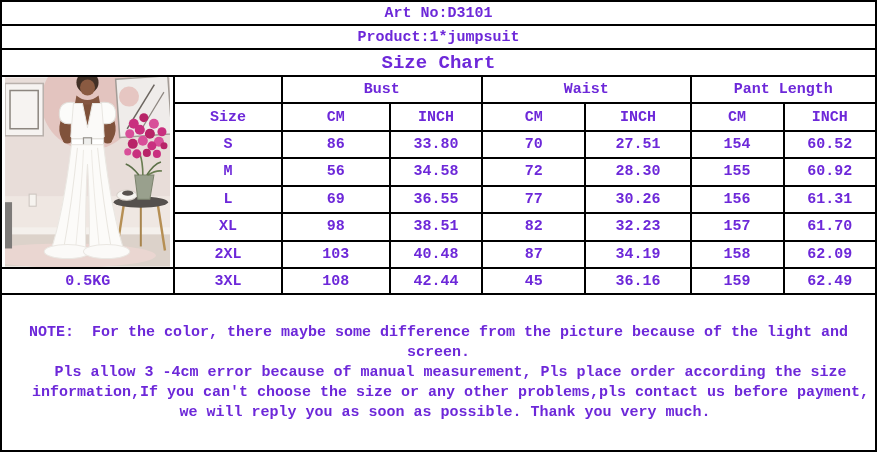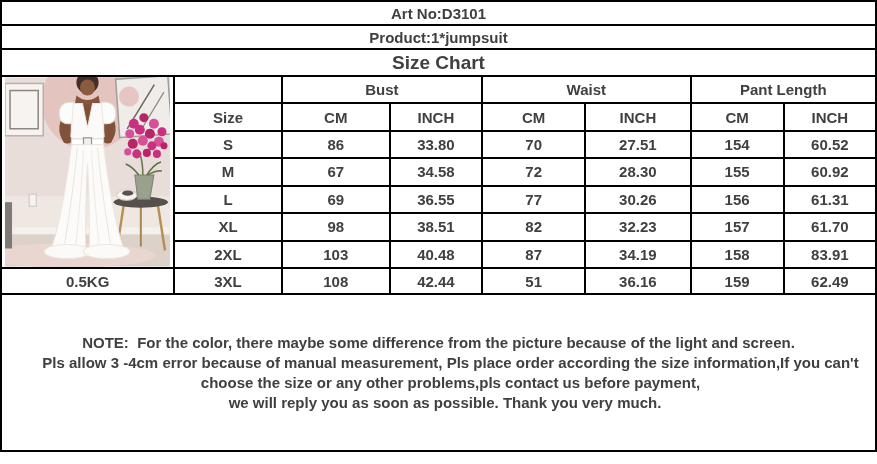--- a/index.html
+++ b/index.html
@@ -1,19 +1,19 @@
 <!DOCTYPE html>
 <html><head>
 <meta charset="utf-8">
 <style>
   html,body { margin:0; padding:0; background:#fff; }
   .sheet {
     width:877px; height:464px; box-sizing:border-box;
-    background:#ffffff; color:#404040;
-    font-family:Liberation Sans, sans-serif;
+    background:#ffffff; color:#6d28d9;
+    font-family:Liberation Mono, monospace;
     overflow:hidden;
   }
   table.size-sheet {
     border-collapse:collapse; table-layout:fixed;
     width:877px; box-sizing:border-box;
   }
   table.size-sheet td {
     border:2px solid #000000;
     text-align:center; vertical-align:middle;
     padding:0; overflow:hidden;
@@ -179,21 +179,21 @@
       <td>S</td>
       <td>86</td>
       <td>33.80</td>
       <td>70</td>
       <td>27.51</td>
       <td>154</td>
       <td>60.52</td>
     </tr>
     <tr class="data-row">
       <td>M</td>
-      <td>67</td>
+      <td>56</td>
       <td>34.58</td>
       <td>72</td>
       <td>28.30</td>
       <td>155</td>
       <td>60.92</td>
     </tr>
     <tr class="data-row">
       <td>L</td>
       <td>69</td>
       <td>36.55</td>
@@ -211,28 +211,28 @@
       <td>157</td>
       <td>61.70</td>
     </tr>
     <tr class="data-row">
       <td>2XL</td>
       <td>103</td>
       <td>40.48</td>
       <td>87</td>
       <td>34.19</td>
       <td>158</td>
-      <td>83.91</td>
+      <td>62.09</td>
     </tr>
     <tr class="data-row">
       <td class="weight-cell">0.5KG</td>
       <td>3XL</td>
       <td>108</td>
       <td>42.44</td>
-      <td>51</td>
+      <td>45</td>
       <td>36.16</td>
       <td>159</td>
       <td>62.49</td>
     </tr>
 
     <tr>
       <td class="notes-cell" colspan="8">
         <p class="note-p1">NOTE:  For the color, there maybe some difference from the picture because of the light and screen.</p>
         <p class="note-p2">Pls allow 3 -4cm error because of manual measurement, Pls place order according the size information,If you can't choose the size or any other problems,pls contact us before payment,</p>
         <p class="note-p3">we will reply you as soon as possible. Thank you very much.</p>

